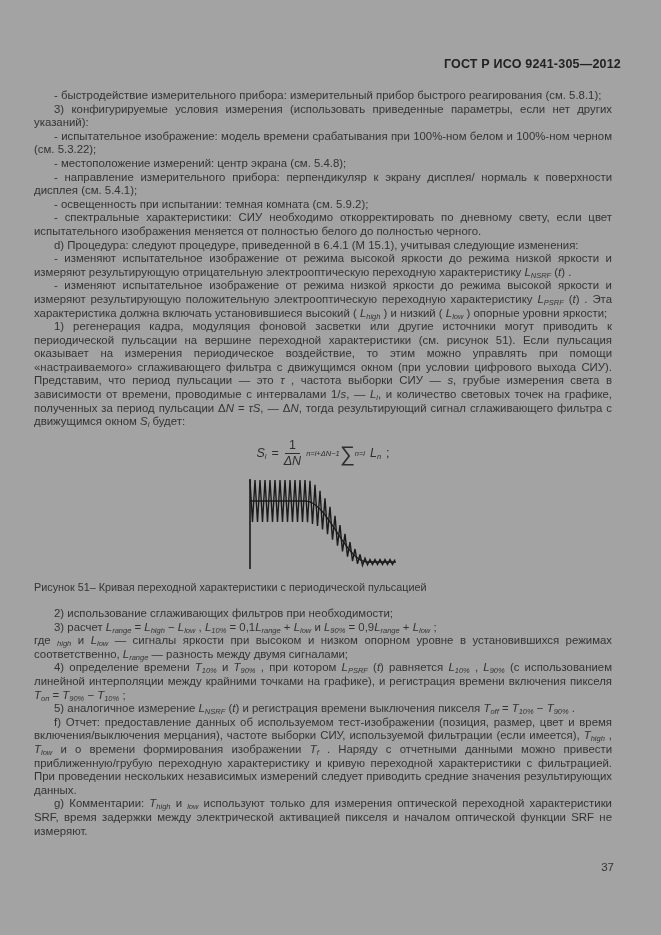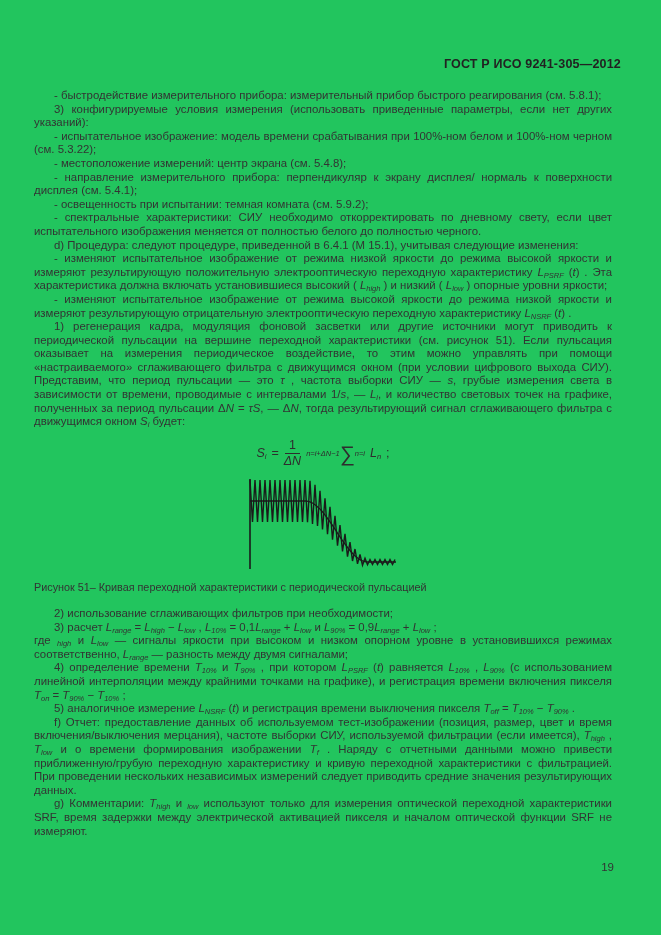--- a/index.html
+++ b/index.html
@@ -1,17 +1,17 @@
 <!DOCTYPE html>
 <html><head>
 <meta charset="utf-8">
 <style>
   html,body{margin:0;padding:0;background:#e8e8e8;}
   .page{
-    width:661px;height:935px;background:#22c55e;position:relative;
+    width:661px;height:935px;background:#a3a3a3;position:relative;
     margin:0 auto;overflow:hidden;
     font-family:"Liberation Sans","DejaVu Sans",sans-serif;
     color:#333;
   }
   .header{
     position:absolute;top:57px;right:40px;
     font-size:12.5px;font-weight:bold;color:#222;letter-spacing:.2px;
   }
   .body-col{
     position:absolute;top:89px;left:34px;width:578px;
@@ -57,22 +57,22 @@
 
     <div>
         <p class="para">- быстродействие измерительного прибора: измерительный прибор быстрого реагирования (см. 5.8.1);</p>
         <p class="para">3) конфигурируемые условия измерения (использовать приведенные параметры, если нет других указаний):</p>
         <p class="para">- испытательное изображение: модель времени срабатывания при 100%-ном белом и 100%-ном черном (см. 5.3.22);</p>
         <p class="para">- местоположение измерений: центр экрана (см. 5.4.8);</p>
         <p class="para">- направление измерительного прибора: перпендикуляр к экрану дисплея/ нормаль к поверхности дисплея (см. 5.4.1);</p>
         <p class="para">- освещенность при испытании: темная комната (см. 5.9.2);</p>
         <p class="para">- спектральные характеристики: СИУ необходимо откорректировать по дневному свету, если цвет испытательного изображения меняется от полностью белого до полностью черного.</p>
         <p class="para">d) Процедура: следуют процедуре, приведенной в 6.4.1 (М 15.1), учитывая следующие изменения:</p>
+        <p class="para">- изменяют испытательное изображение от режима высокой яркости до режима низкой яркости и измеряют результирующую отрицательную электрооптическую переходную характеристику <i>L</i><sub>NSRF</sub> (<i>t</i>) .</p>
         <p class="para">- изменяют испытательное изображение от режима низкой яркости до режима высокой яркости и измеряют результирующую положительную электрооптическую переходную характеристику <i>L</i><sub>PSRF</sub> (<i>t</i>) . Эта характеристика должна включать установившиеся высокий ( <i>L</i><sub>high</sub> ) и низкий ( <i>L</i><sub>low</sub> ) опорные уровни яркости;</p>
-        <p class="para">- изменяют испытательное изображение от режима высокой яркости до режима низкой яркости и измеряют результирующую отрицательную электрооптическую переходную характеристику <i>L</i><sub>NSRF</sub> (<i>t</i>) .</p>
         <p class="para">1) регенерация кадра, модуляция фоновой засветки или другие источники могут приводить к периодической пульсации на вершине переходной характеристики (см. рисунок 51). Если пульсация оказывает на измерения периодическое воздействие, то этим можно управлять при помощи «настраиваемого» сглаживающего фильтра с движущимся окном (при условии цифрового выхода СИУ). Представим, что период пульсации — это <i>τ</i> , частота выборки СИУ — <i>s</i>, грубые измерения света в зависимости от времени, проводимые с интервалами 1/<i>s</i>, — <i>L</i><sub>i</sub>, и количество световых точек на графике, полученных за период пульсации Δ<i>N</i> = <i>τS</i>, — Δ<i>N</i>, тогда результирующий сигнал сглаживающего фильтра с движущимся окном <i>S</i><sub>i</sub> будет:</p>
       </div>
 
     <div class="formula">
       <span class="fv"><i>S</i><sub>i</sub></span>
       <span>=</span>
       <span class="frac">
         <span class="num">1</span>
         <span class="den">ΔN</span>
       </span>
@@ -99,15 +99,15 @@
         <p class="para">3) расчет <i>L</i><sub>range</sub> = <i>L</i><sub>high</sub> − <i>L</i><sub>low</sub> , <i>L</i><sub>10%</sub> = 0,1<i>L</i><sub>range</sub> + <i>L</i><sub>low</sub> и <i>L</i><sub>90%</sub> = 0,9<i>L</i><sub>range</sub> + <i>L</i><sub>low</sub> ;</p>
         <p class="para no-indent">где <sub>high</sub> и <i>L</i><sub>low</sub> — сигналы яркости при высоком и низком опорном уровне в установившихся режимах соответственно, <i>L</i><sub>range</sub> — разность между двумя сигналами;</p>
         <p class="para">4) определение времени <i>T</i><sub>10%</sub> и <i>T</i><sub>90%</sub> , при котором <i>L</i><sub>PSRF</sub> (<i>t</i>) равняется <i>L</i><sub>10%</sub> , <i>L</i><sub>90%</sub> (с использованием линейной интерполяции между крайними точками на графике), и регистрация времени включения пикселя <i>T</i><sub>оп</sub> = <i>T</i><sub>90%</sub> − <i>T</i><sub>10%</sub> ;</p>
         <p class="para">5) аналогичное измерение <i>L</i><sub>NSRF</sub> (<i>t</i>) и регистрация времени выключения пикселя <i>T</i><sub>off</sub> = <i>T</i><sub>10%</sub> − <i>T</i><sub>90%</sub> .</p>
         <p class="para">f) Отчет: предоставление данных об используемом тест-изображении (позиция, размер, цвет и время включения/выключения мерцания), частоте выборки СИУ, используемой фильтрации (если имеется), <i>T</i><sub>high</sub> , <i>T</i><sub>low</sub> и о времени формирования изображении <i>T</i><sub>f</sub> . Наряду с отчетными данными можно привести приближенную/грубую переходную характеристику и кривую переходной характеристики с фильтрацией. При проведении нескольких независимых измерений следует приводить средние значения результирующих данных.</p>
         <p class="para">g) Комментарии: <i>T</i><sub>high</sub> и <sub>low</sub> используют только для измерения оптической переходной характеристики SRF, время задержки между электрической активацией пикселя и началом оптической функции SRF не измеряют.</p>
       </div>
 
   </div>
 
-  <div class="footer">19</div>
+  <div class="footer">37</div>
 
 </div>
 
 </body></html>

